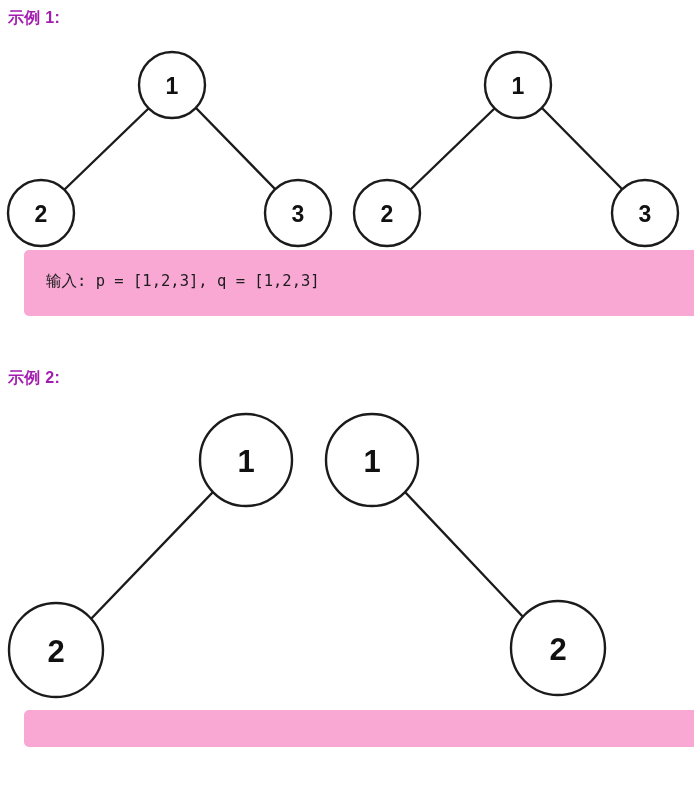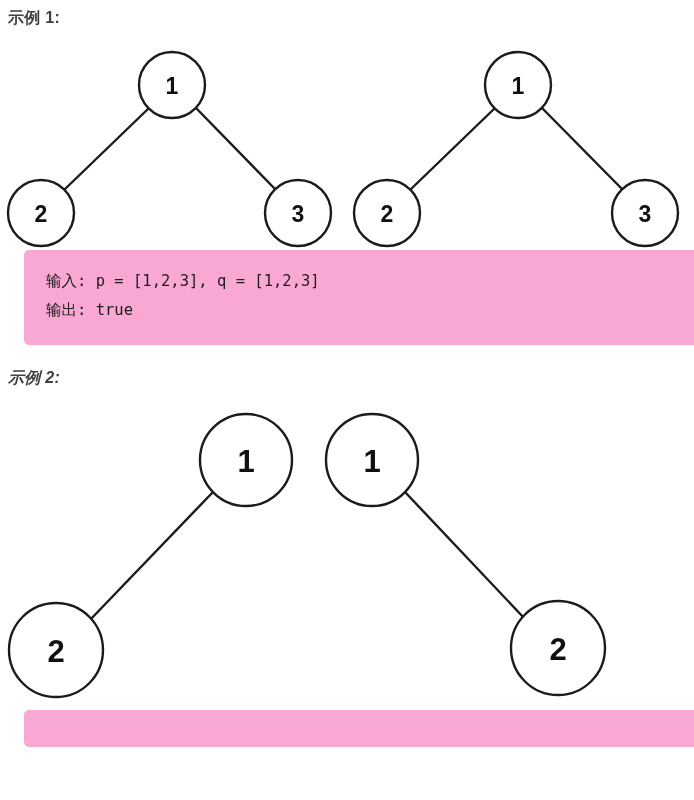--- a/index.html
+++ b/index.html
@@ -18,26 +18,26 @@
   .page {
     position: relative;
     width: 694px;
     height: 800px;
   }
   .example-heading {
     position: absolute;
     left: 8px;
     font-weight: bold;
     font-size: 16px;
-    color: #404040;
+    color: #a21caf;
     letter-spacing: 0.3px;
     white-space: nowrap;
   }
   #heading-1 { top: 8px; }
-  #heading-2 { top: 368px; font-style: italic; }
+  #heading-2 { top: 368px; }
 
   .figure {
     position: absolute;
     left: 0;
   }
   #figure-1 { top: 40px; width: 694px; height: 210px; }
   #figure-2 { top: 400px; width: 694px; height: 300px; }
   .figure svg { display: block; }
 
   .node-circle {
@@ -119,21 +119,20 @@
       </g>
       <g>
         <circle class="node-circle" cx="645" cy="173" r="33"></circle>
         <text class="node-label small" x="645" y="174">3</text>
       </g>
     </svg>
   </div>
 
   <div class="code-block" id="code-block-1">
     <div class="code-line">输入: p = [1,2,3], q = [1,2,3]</div>
-    <div class="code-line">输出: true</div>
   </div>
 
   <div class="example-heading" id="heading-2">示例 2:</div>
 
   <div class="figure" id="figure-2">
     <svg width="694" height="300" viewBox="0 0 694 300" xmlns="http://www.w3.org/2000/svg">
 
       <line class="node-edge" x1="213" y1="92" x2="89" y2="221"></line>
 
       <line class="node-edge" x1="405" y1="92" x2="525" y2="219"></line>

